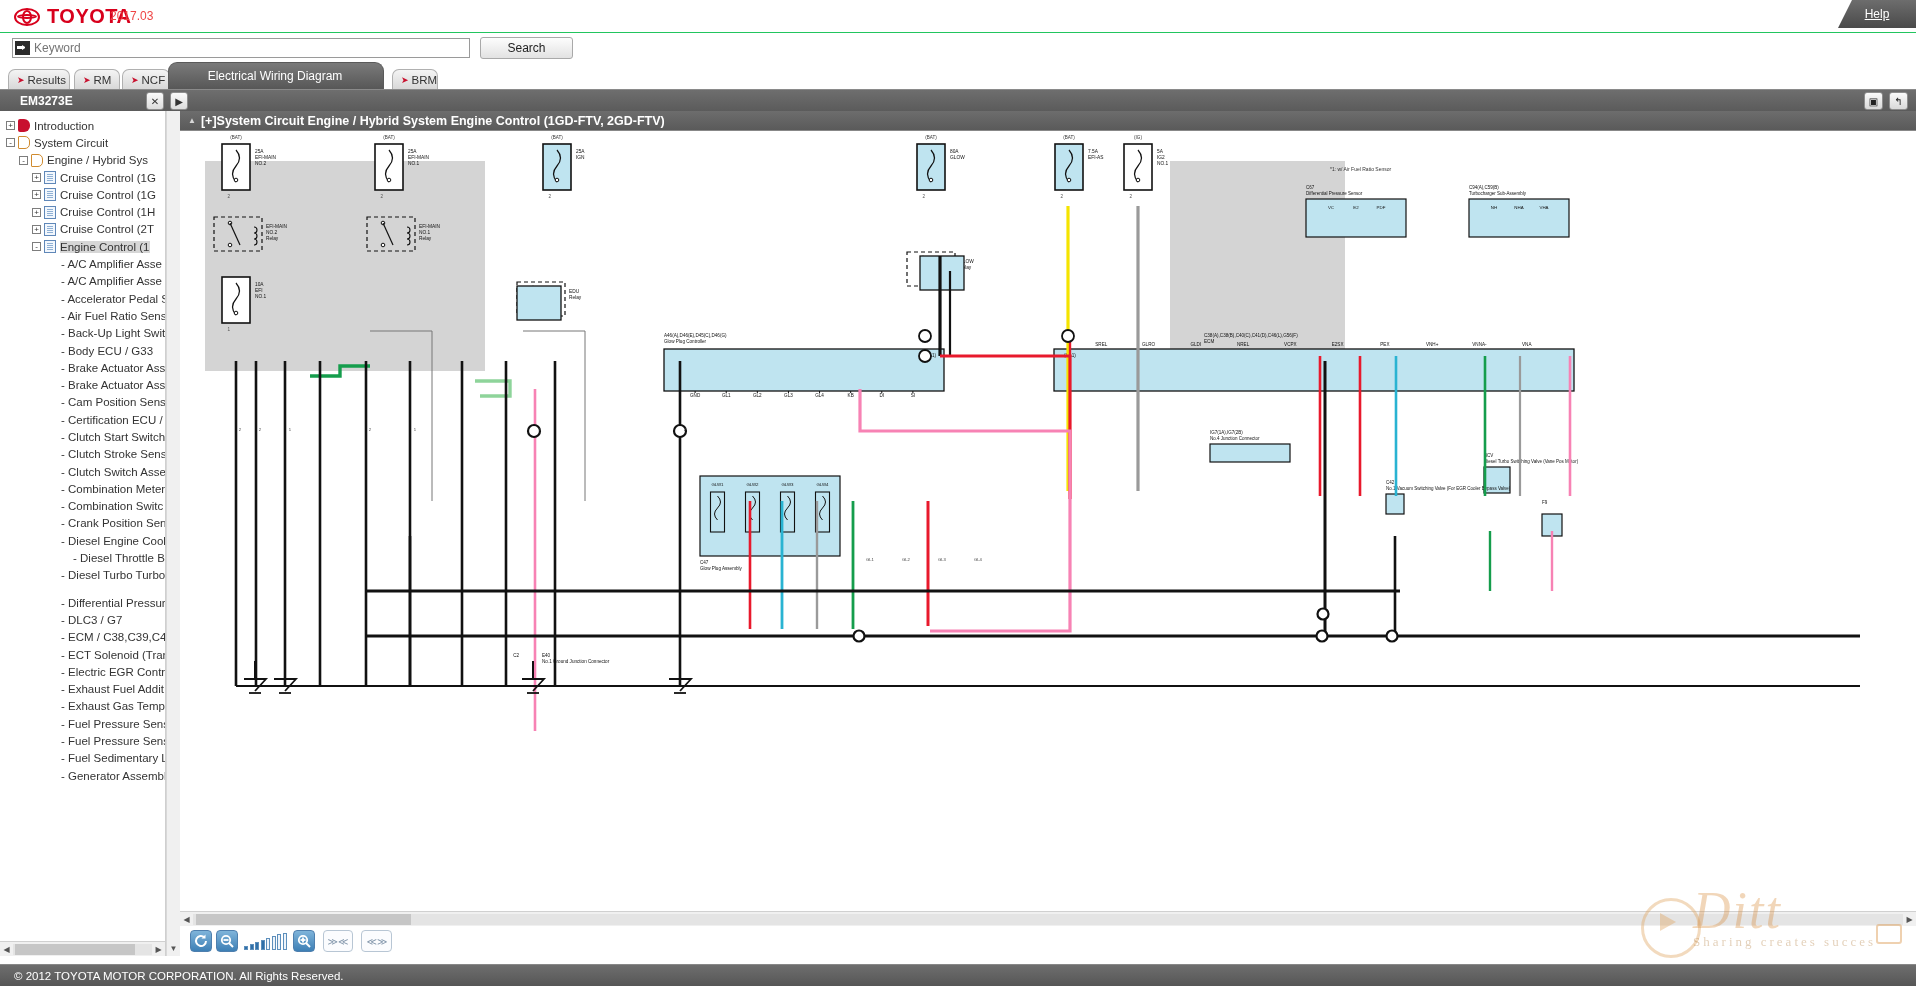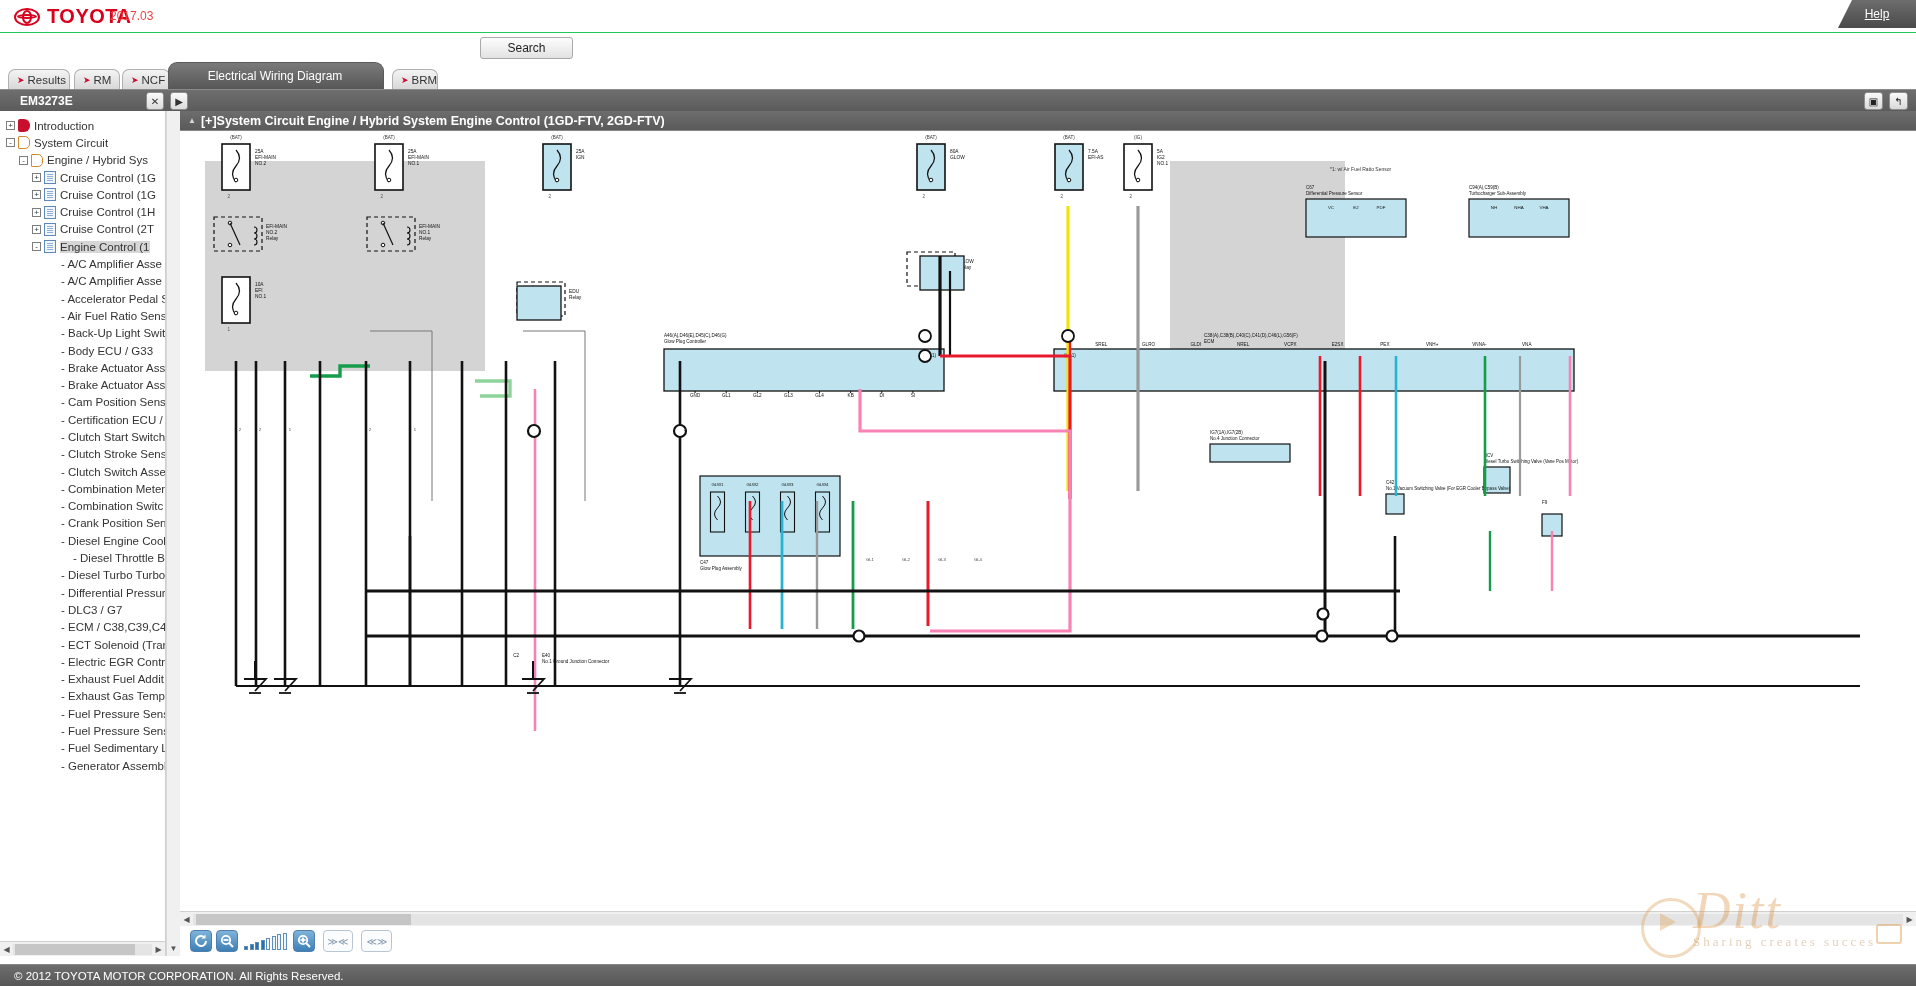--- a/index.html
+++ b/index.html
@@ -197,20 +197,24 @@
     </div>
     <div class="toyota-word">TOYOTA</div>
   </div>
   <div class="version">2017.03</div>
   <div class="help-tab">
     <span>Help</span>
   </div>
 </div>
 
 <div class="searchbar">
+  <div class="kw-box">
+    <div class="kw-icon"></div>
+    <input class="kw-input" type="text" placeholder="Keyword" style="">
+  </div>
   <button class="search-btn">Search</button>
 </div>
 
 <div class="tabrow">
   <div class="tab tab-results">
     <span class="chev">➤</span>
     <span>Results</span>
   </div>
   <div class="tab tab-rm">
     <span class="chev">➤</span>
@@ -352,21 +356,21 @@
           <span class="lbl leaf">- Diesel Engine Cool</span>
         </div>
         <div class="node" style="padding-left: 39px; gap: 12px;">
           <div class="exp blank"></div>
           <span class="lbl leaf">- Diesel Throttle Bod</span>
         </div>
         <div class="node" style="padding-left: 39px;">
           <div class="exp blank"></div>
           <span class="lbl leaf">- Diesel Turbo Turbo</span>
         </div>
-        <div class="node" style="padding-left: 39px;">
+        <div class="node" style="padding-left: 39px; margin-top: 10px;">
           <div class="exp blank"></div>
           <span class="lbl leaf">- Differential Pressur</span>
         </div>
         <div class="node" style="padding-left: 39px;">
           <div class="exp blank"></div>
           <span class="lbl leaf">- DLC3 / G7</span>
         </div>
         <div class="node" style="padding-left: 39px;">
           <div class="exp blank"></div>
           <span class="lbl leaf">- ECM / C38,C39,C4</span>

